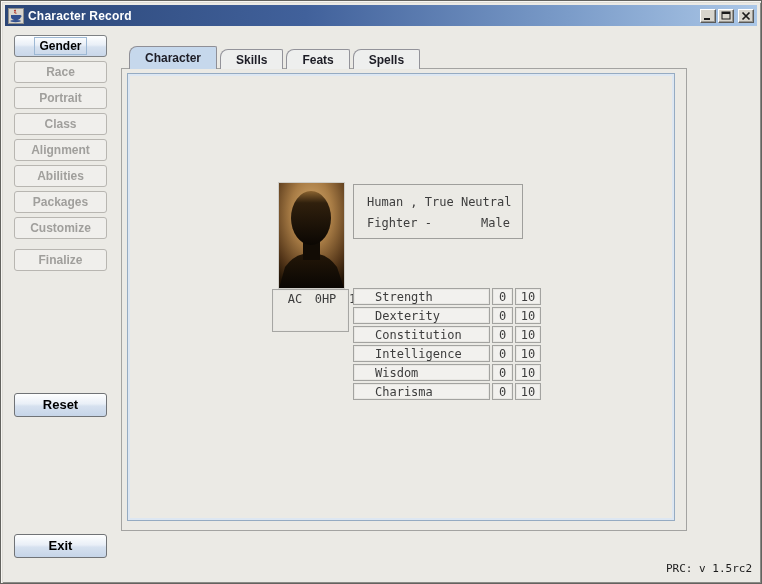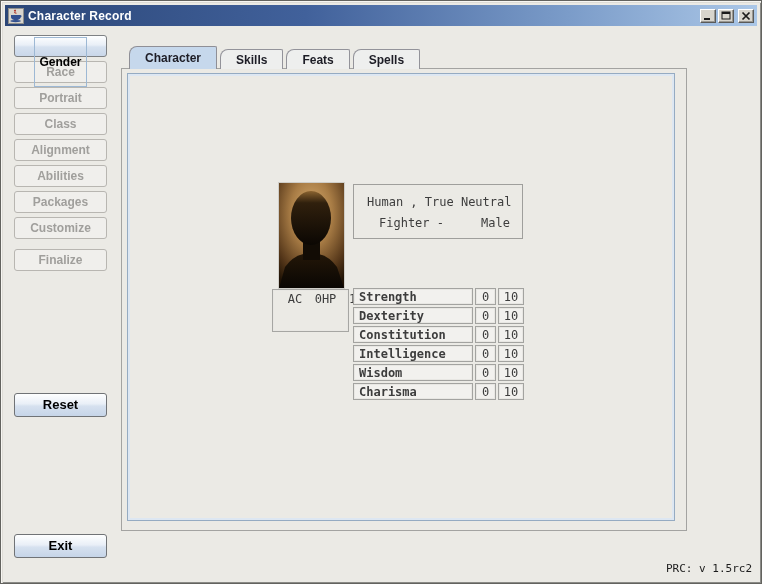--- a/index.html
+++ b/index.html
@@ -34,21 +34,21 @@
     border-radius:3px;text-align:center;line-height:18px;padding:1px;
   }
   .sbtn.enabled{
     color:#000;
     background:linear-gradient(to bottom,#feffff 0%,#e9eff7 45%,#d6e1ef 55%,#c9d7e9 100%);
     border:1px solid #7e8184;
   }
   .sbtn.disabled{
     color:#a09f9c;background:#f0efec;border:1px solid #b8b6b1;
   }
-  .sbtn .focus-ring{display:inline-block;border:1px solid #9db8d4;padding:16px 4px;line-height:16px;}
+  .sbtn .focus-ring{display:inline-block;border:1px solid #9db8d4;padding:0 4px;line-height:16px;}
   .sbtn.finalize{margin-top:10px;}
   .reset-btn{position:absolute;left:13px;top:392px;width:93px;height:24px;line-height:20px;}
   .exit-btn{position:absolute;left:13px;top:533px;width:93px;height:24px;line-height:20px;}
   .reset-btn,.exit-btn{
     font-size:13px;font-weight:bold;color:#000;border-radius:3px;text-align:center;
     background:linear-gradient(to bottom,#feffff 0%,#e9eff7 45%,#d6e1ef 55%,#c6d5e8 100%);
     border:1px solid #707376;
   }
   
   .pane-body{
@@ -77,29 +77,29 @@
     border:1px solid #a6a6a3;box-shadow:inset 0 0 0 1px #e8e7e3;z-index:2;
     display:flex;flex-direction:row;justify-content:center;padding-left:30px;
   }
   .achp-row{display:flex;height:18px;align-items:center;}
   .achp-row .lbl{width:27px;}
   .summary-box{
     position:absolute;left:352px;top:183px;width:170px;height:55px;
     border:1px solid #9f9f9c;z-index:2;padding:7px 12px 0 13px;
   }
   .summary-box .line{height:21px;line-height:21px;white-space:pre;text-align:right;}
-  .summary-box .line2{display:flex;justify-content:space-between;margin-left:12px;}
+  .summary-box .line2{display:flex;justify-content:space-between;}
   
   .abilities{position:absolute;left:352px;top:287px;z-index:2;}
   .ab-row{display:flex;height:17px;margin-bottom:2px;}
   .ab-cell{
     background:#f2f1ee;border:1px solid #a3a3a0;box-shadow:inset 0 0 0 1px #e8e7e3;
     height:17px;display:flex;align-items:center;
   }
-  .ab-name{width:120px;padding-left:5px;font-weight:bold;}
+  .ab-name{width:137px;padding-left:21px;}
   .ab-bonus{width:21px;margin-left:2px;justify-content:center;}
   .ab-score{width:26px;margin-left:2px;justify-content:center;}
   
   .status{position:absolute;right:9px;top:561px;font-size:11px;color:#1c1c1c;z-index:2;}
 </style>
 </head>
 <body>
 
 <div class="window">
 

